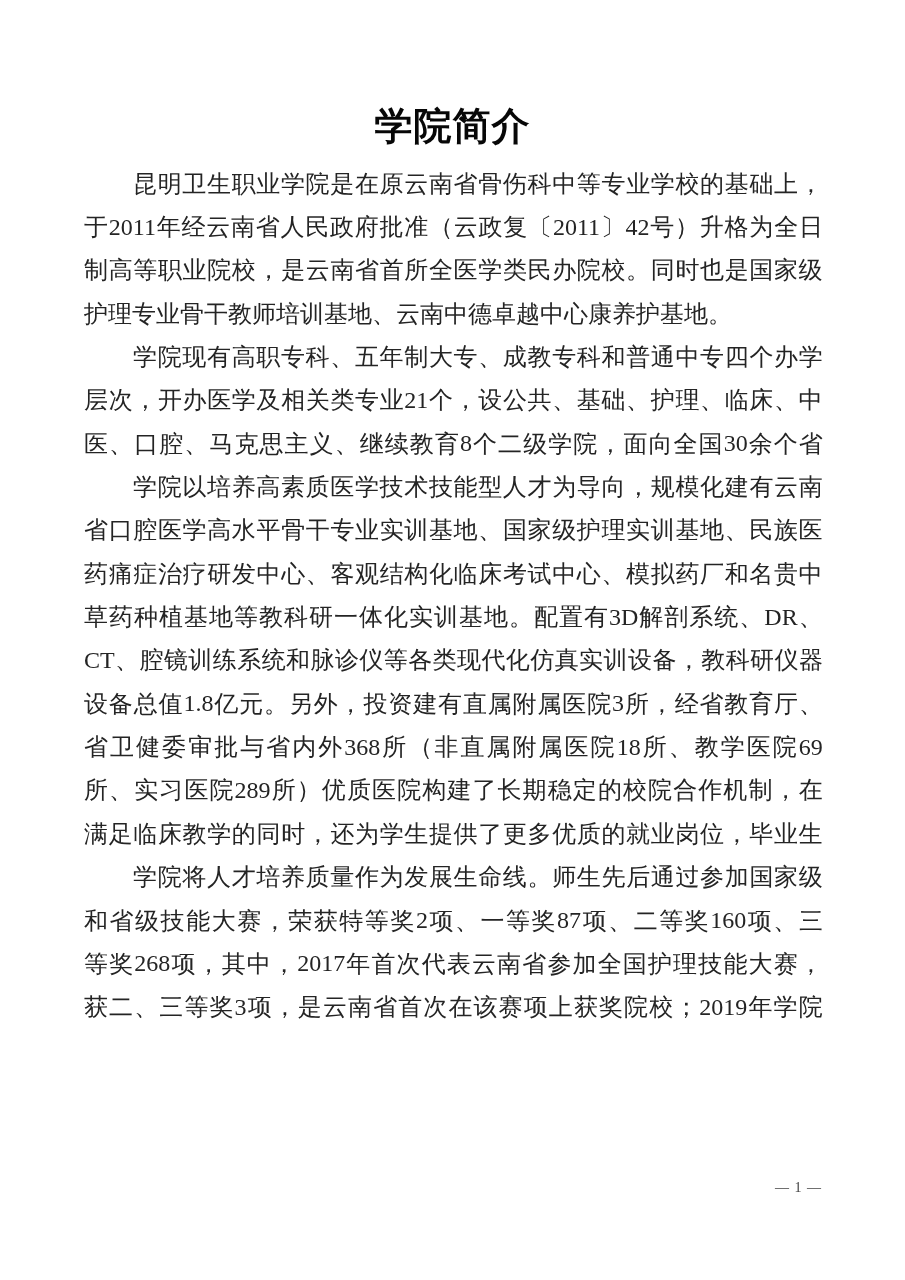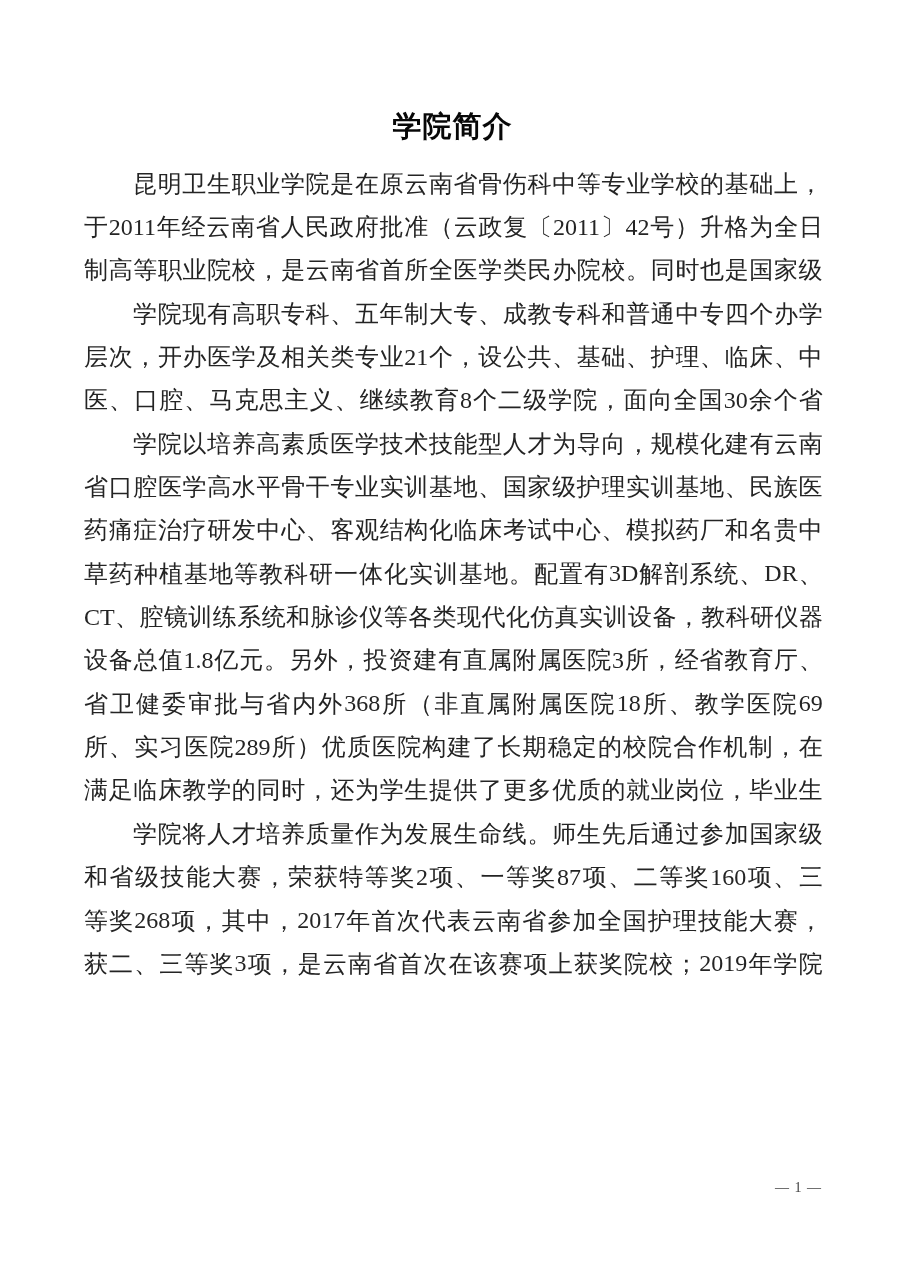--- a/index.html
+++ b/index.html
@@ -15,21 +15,21 @@
     overflow: hidden;
     font-family: "Liberation Serif", "DejaVu Serif", serif;
   }
   .doc-title {
     position: absolute;
     top: 103px;
     left: 0;
     width: 905px;
     margin: 0;
     text-align: center;
-    font-size: 29px;
+    font-size: 38px;
     line-height: 46px;
     font-weight: 700;
     color: #070707;
     letter-spacing: 1px;
     font-family: "Liberation Serif", "DejaVu Serif", serif;
   }
   .doc-body {
     position: absolute;
     top: 162px;
     left: 84px;
@@ -156,20 +156,21 @@
         <span>校</span>
         <span>。</span>
         <span>同</span>
         <span>时</span>
         <span>也</span>
         <span>是</span>
         <span>国</span>
         <span>家</span>
         <span>级</span>
       </div>
+      <div class="line">护理专业骨干教师培训基地、云南中德卓越中心康养护基地。</div>
       <div class="line justify indent">
         <span>学</span>
         <span>院</span>
         <span>现</span>
         <span>有</span>
         <span>高</span>
         <span>职</span>
         <span>专</span>
         <span>科</span>
         <span>、</span>

